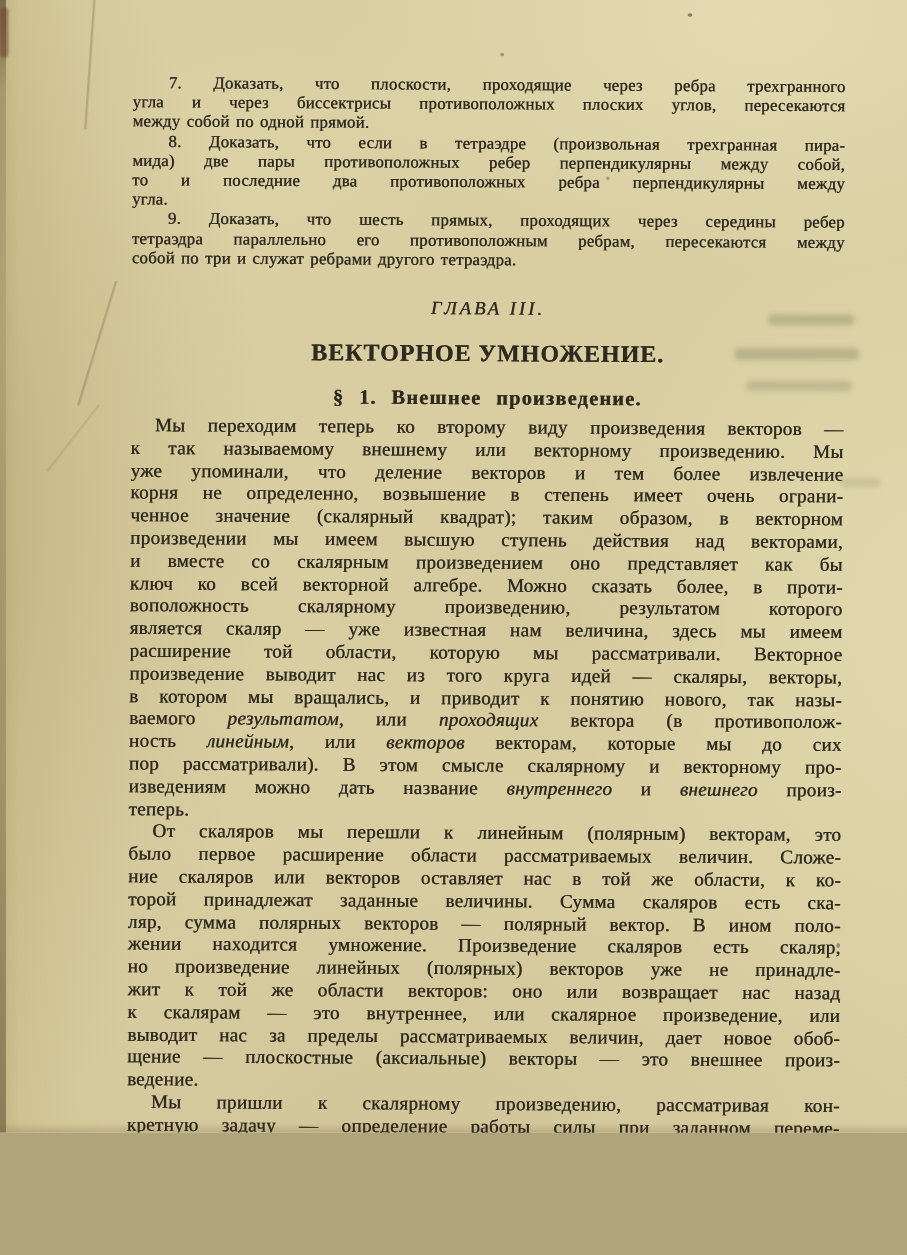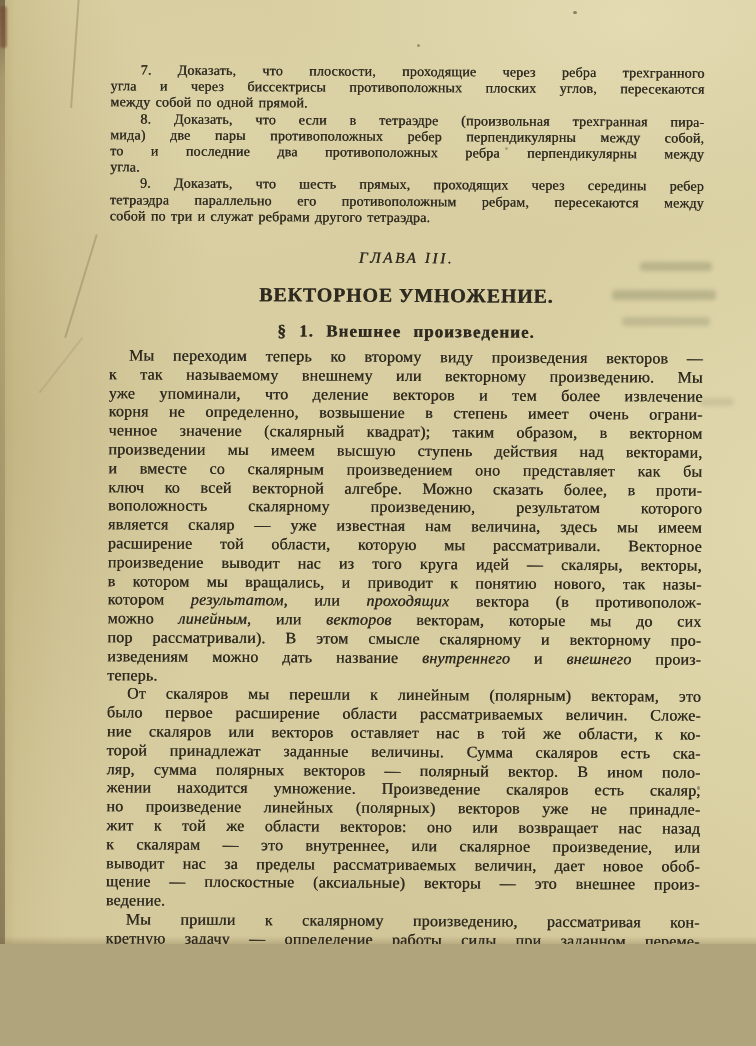--- a/index.html
+++ b/index.html
@@ -106,22 +106,22 @@
         <div class="tline"><span>корня не определенно, возвышение в степень имеет очень ограни-</span></div>
         <div class="tline"><span>ченное значение (скалярный квадрат); таким образом, в векторном</span></div>
         <div class="tline"><span>произведении мы имеем высшую ступень действия над векторами,</span></div>
         <div class="tline"><span>и вместе со скалярным произведением оно представляет как бы</span></div>
         <div class="tline"><span>ключ ко всей векторной алгебре. Можно сказать более, в проти-</span></div>
         <div class="tline"><span>воположность скалярному произведению, результатом которого</span></div>
         <div class="tline"><span>является скаляр — уже известная нам величина, здесь мы имеем</span></div>
         <div class="tline"><span>расширение той области, которую мы рассматривали. Векторное</span></div>
         <div class="tline"><span>произведение выводит нас из того круга идей — скаляры, векторы,</span></div>
         <div class="tline"><span>в котором мы вращались, и приводит к понятию нового, так назы-</span></div>
-        <div class="tline"><span>котором </span><i>результатом</i><span>, или </span><i>проходящих</i><span> вектора (в противополож-</span></div>
-        <div class="tline"><span>можно </span><i>линейным</i><span>, или </span><i>векторов</i><span> векторам, которые мы до сих</span></div>
+        <div class="tline"><span>ваемого </span><i>результатом</i><span>, или </span><i>проходящих</i><span> вектора (в противополож-</span></div>
+        <div class="tline"><span>ность </span><i>линейным</i><span>, или </span><i>векторов</i><span> векторам, которые мы до сих</span></div>
         <div class="tline"><span>пор рассматривали). В этом смысле скалярному и векторному про-</span></div>
         <div class="tline"><span>изведениям можно дать название </span><i>внутреннего</i><span> и </span><i>внешнего</i><span> произ-</span></div>
         <div class="tline lastline"><span>теперь.</span></div>
       </div>
     <div class="para">
         <div class="tline"><span>От скаляров мы перешли к линейным (полярным) векторам, это</span></div>
         <div class="tline"><span>было первое расширение области рассматриваемых величин. Сложе-</span></div>
         <div class="tline"><span>ние скаляров или векторов оставляет нас в той же области, к ко-</span></div>
         <div class="tline"><span>торой принадлежат заданные величины. Сумма скаляров есть ска-</span></div>
         <div class="tline"><span>ляр, сумма полярных векторов — полярный вектор. В ином поло-</span></div>

